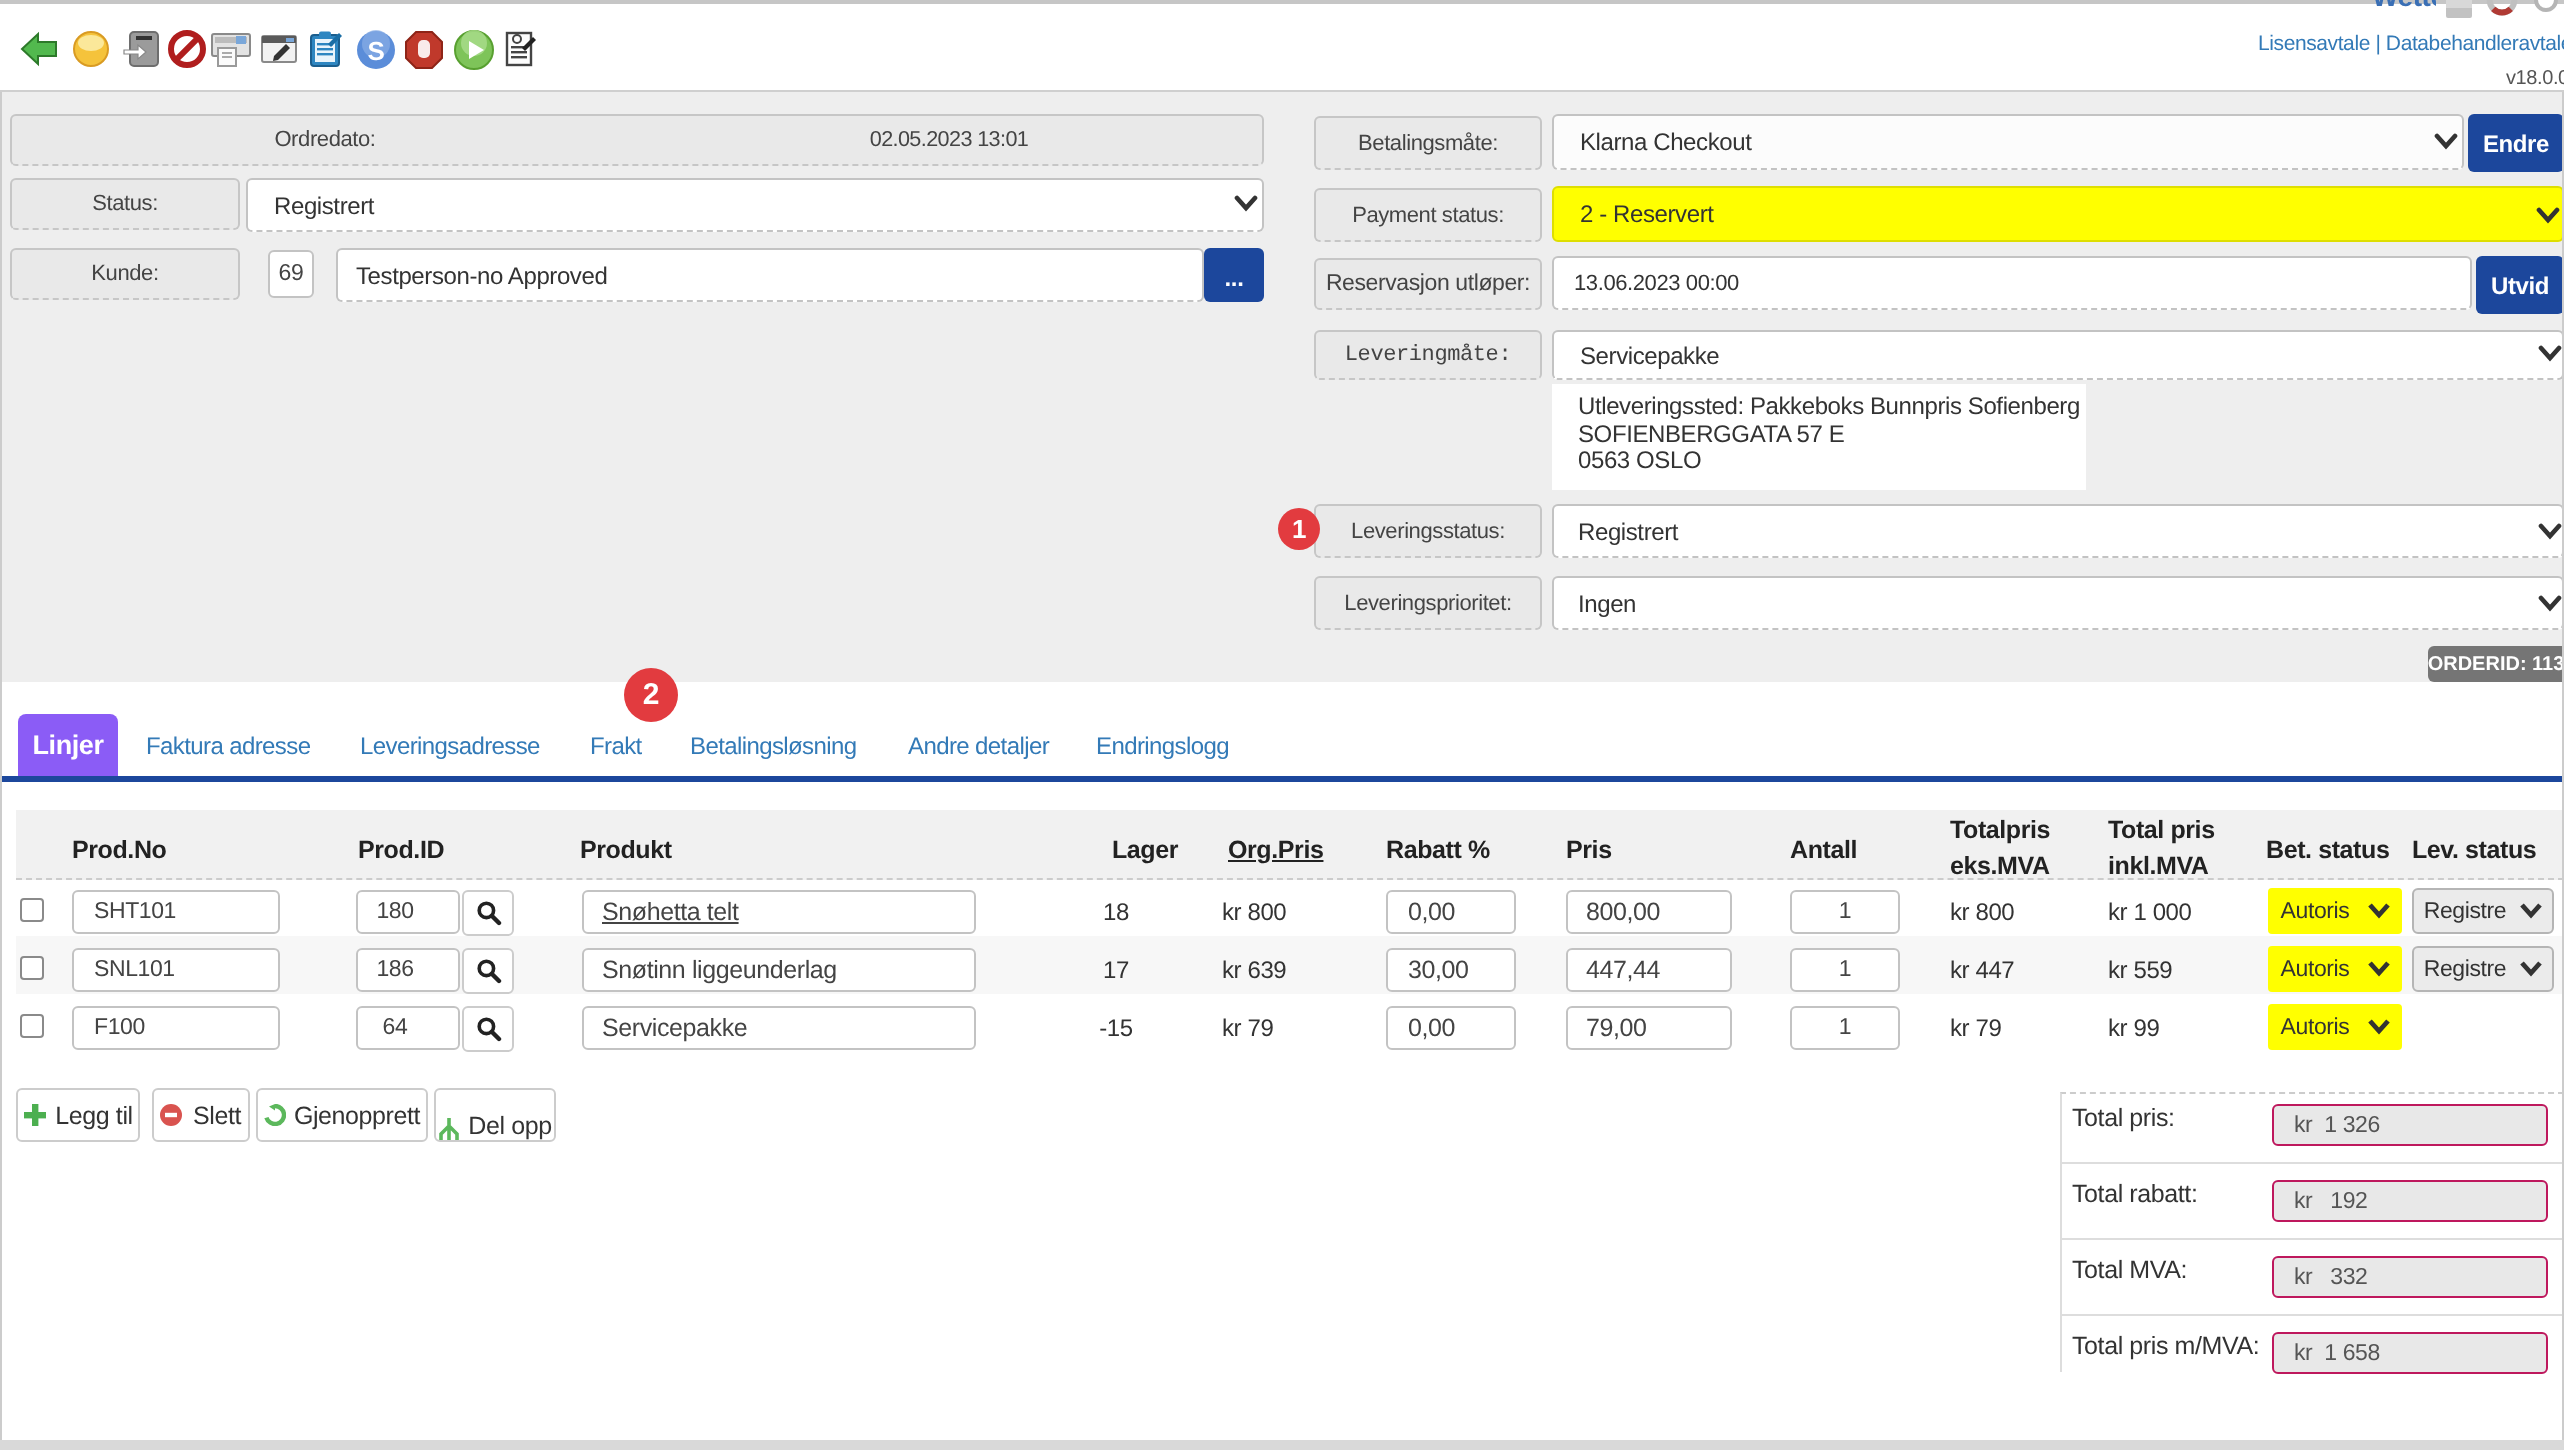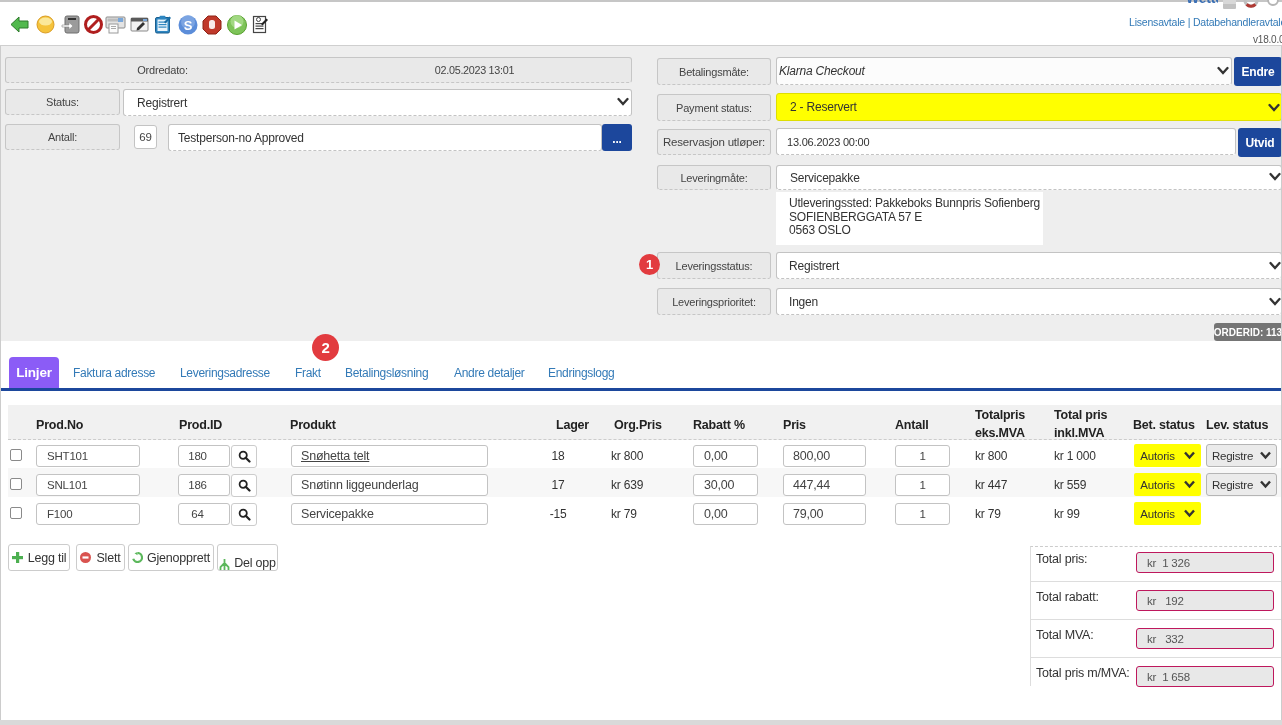--- a/index.html
+++ b/index.html
@@ -118,45 +118,45 @@
   <div class="lab" style="left:5px;top:57px;width:627px;height:26px;"></div>
   <div class="abs" style="left:5px;top:57px;width:315px;height:26px;display:flex;align-items:center;justify-content:center;font-size:11px;color:#444;">Ordredato:</div>
   <div class="abs" style="left:317px;top:57px;width:315px;height:26px;display:flex;align-items:center;justify-content:center;font-size:10.8px;color:#444;letter-spacing:-0.3px;">02.05.2023 13:01</div>
 
   <div class="lab" style="left:5px;top:89px;width:115px;height:26px;">Status:</div>
   <div class="sel" style="left:123px;top:89px;width:509px;height:27px;padding-left:13px;">Registrert</div>
   <svg class="chev" style="left:617px;top:97px;" width="12" height="10">
       <path d="M1.5 2 L6 7 L10.5 2" stroke="#333" stroke-width="2.3" fill="none" stroke-linecap="round"></path>
     </svg>
 
-  <div class="lab" style="left:5px;top:124px;width:115px;height:26px;">Antall:</div>
+  <div class="lab" style="left:5px;top:124px;width:115px;height:26px;">Kunde:</div>
   <div class="cinp" style="left:134px;top:125px;width:23px;height:24px;justify-content:center;">69</div>
   <div class="inp" style="left:168px;top:124px;width:434px;height:27px;padding-left:9px;">Testperson-no Approved</div>
   <div class="btnblue" style="left:602px;top:124px;width:30px;height:27px;font-size:12px;">
       <span style="margin-top:3px;">...</span>
     </div>
 
   <div class="lab" style="left:657px;top:58px;width:114px;height:27px;">Betalingsmåte:</div>
-  <div class="sel" style="left:776px;top:57px;width:456px;height:28px;padding-left:2px;background:#fcfcfc;font-style:italic;">Klarna Checkout</div>
+  <div class="sel" style="left:776px;top:57px;width:456px;height:28px;padding-left:13px;background:#fcfcfc;">Klarna Checkout</div>
   <svg class="chev" style="left:1217px;top:66px;" width="12" height="10">
       <path d="M1.5 2 L6 7 L10.5 2" stroke="#333" stroke-width="2.3" fill="none" stroke-linecap="round"></path>
     </svg>
   <div class="btnblue" style="left:1234px;top:57px;width:48px;height:29px;">Endre</div>
 
   <div class="lab" style="left:657px;top:94px;width:114px;height:27px;">Payment status:</div>
   <div class="sel" style="left:776px;top:93px;width:506px;height:28px;padding-left:13px;background:#ffff00;border-color:#dede00;border-bottom-style:solid;">2 - Reservert</div>
   <svg class="chev" style="left:1268px;top:103px;" width="12" height="10">
       <path d="M1.5 2 L6 7 L10.5 2" stroke="#333" stroke-width="2.3" fill="none" stroke-linecap="round"></path>
     </svg>
 
   <div class="lab" style="left:657px;top:129px;width:114px;height:26px;font-size:11.5px;">Reservasjon utløper:</div>
   <div class="inp" style="left:776px;top:128px;width:460px;height:27px;padding-left:10px;font-size:11px;">13.06.2023 00:00</div>
   <div class="btnblue" style="left:1238px;top:128px;width:44px;height:29px;">Utvid</div>
 
-  <div class="lab" style="left:657px;top:165px;width:114px;height:25px;">Leveringmåte:</div>
+  <div class="lab" style="left:657px;top:165px;width:114px;height:25px;font-family:Liberation Mono, monospace;">Leveringmåte:</div>
   <div class="sel" style="left:776px;top:165px;width:506px;height:25px;padding-left:13px;">Servicepakke</div>
   <svg class="chev" style="left:1269px;top:172px;" width="12" height="10">
       <path d="M1.5 2 L6 7 L10.5 2" stroke="#333" stroke-width="2.3" fill="none" stroke-linecap="round"></path>
     </svg>
 
   <div class="abs" style="left:776px;top:192px;width:267px;height:53px;background:#fff;"></div>
   <div class="abs" style="left:789px;top:197px;font-size:12px;color:#333;line-height:13.5px;">Utleveringssted: Pakkeboks Bunnpris Sofienberg<br>SOFIENBERGGATA 57 E<br>0563 OSLO</div>
 
   <div class="lab" style="left:657px;top:252px;width:114px;height:27px;">Leveringsstatus:</div>
   <div class="sel" style="left:776px;top:252px;width:506px;height:27px;padding-left:12px;">Registrert</div>
@@ -183,21 +183,21 @@
   <div class="tabtxt" style="left:454px;">Andre detaljer</div>
   <div class="tabtxt" style="left:548px;">Endringslogg</div>
   <div class="abs" style="left:312px;top:334px;width:27px;height:27px;border-radius:50%;background:#e23b3f;color:#fff;font-size:15px;font-weight:600;display:flex;align-items:center;justify-content:center;">2</div>
 
   <div class="abs" style="left:8px;top:405px;width:1274px;height:35px;background:#f1f1f1;border-bottom:1px dashed #cccccc;"></div>
   <div class="abs" style="left:8px;top:468px;width:1274px;height:29px;background:#f7f7f7;"></div>
   <div class="hdr" style="left:36px;top:418px;">Prod.No</div>
   <div class="hdr" style="left:179px;top:418px;">Prod.ID</div>
   <div class="hdr" style="left:290px;top:418px;">Produkt</div>
   <div class="hdr" style="left:556px;top:418px;">Lager</div>
-  <div class="hdr" style="left:614px;top:418px;">Org.Pris</div>
+  <div class="hdr" style="left:614px;top:418px;text-decoration:underline;">Org.Pris</div>
   <div class="hdr" style="left:693px;top:418px;">Rabatt %</div>
   <div class="hdr" style="left:783px;top:418px;">Pris</div>
   <div class="hdr" style="left:895px;top:418px;">Antall</div>
   <div class="hdr" style="left:975px;top:406px;line-height:18px;">Totalpris<br>eks.MVA</div>
   <div class="hdr" style="left:1054px;top:406px;line-height:18px;">Total pris<br>inkl.MVA</div>
   <div class="hdr" style="left:1133px;top:418px;">Bet. status</div>
   <div class="hdr" style="left:1206px;top:418px;">Lev. status</div>
 
   <div class="abs" style="left:10px;top:449px;width:12px;height:12px;border:1px solid #8a8a8a;border-radius:2px;background:#fff;"></div>
   <div class="cinp" style="left:36px;top:445px;width:104px;height:22px;padding-left:10px;">SHT101</div>

